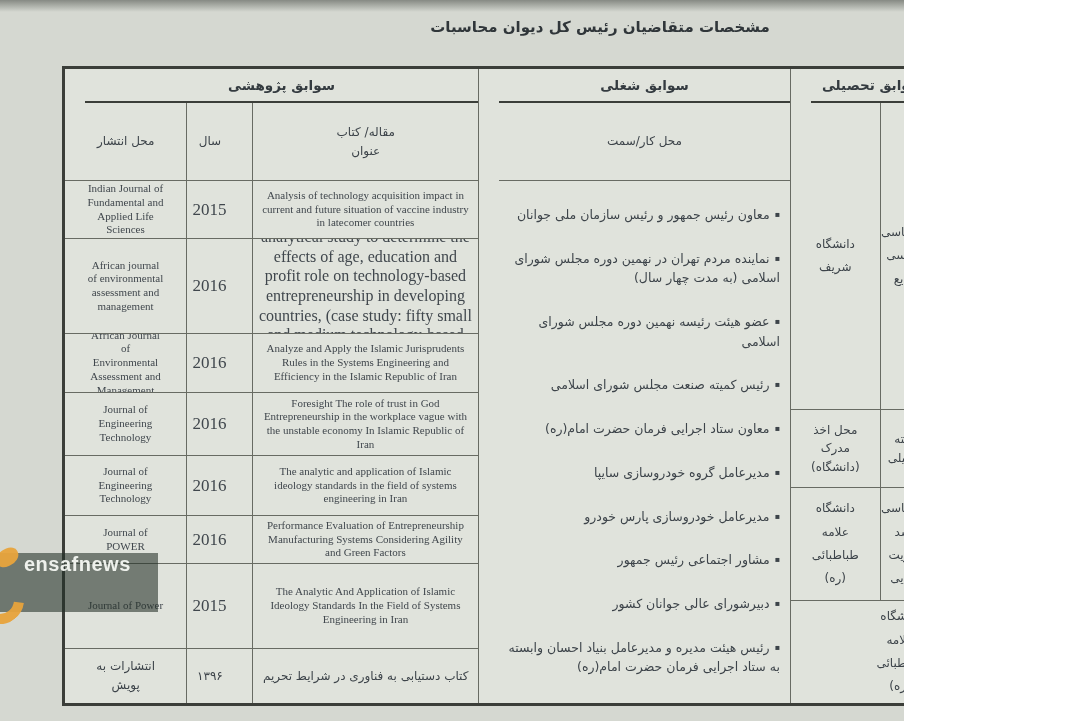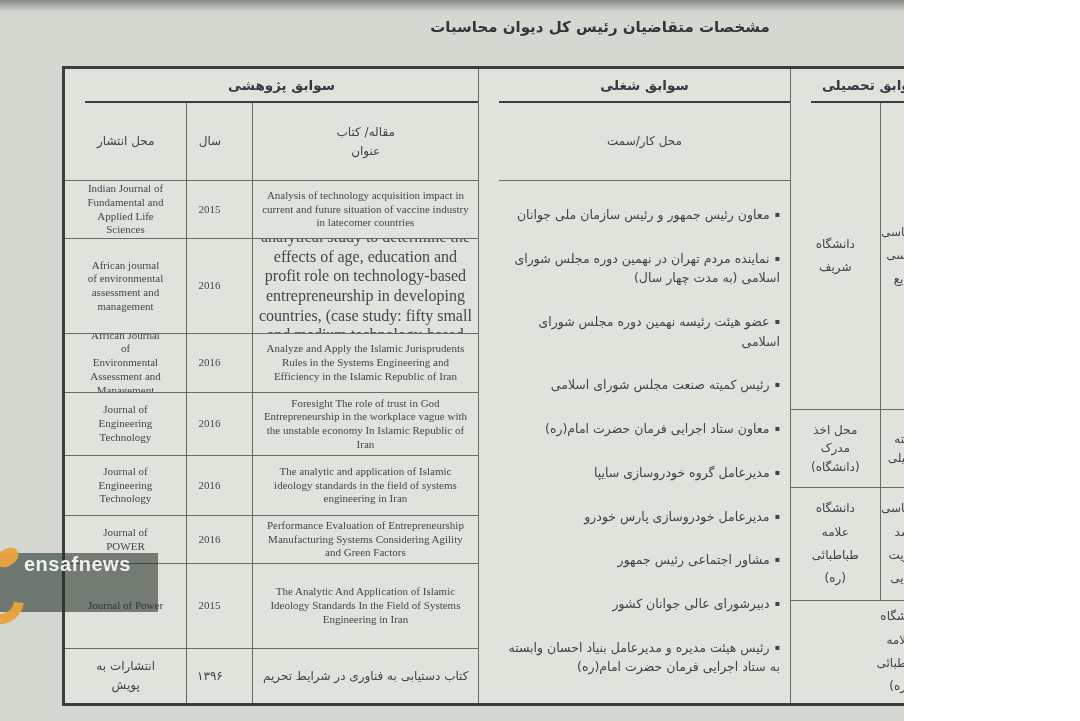--- a/index.html
+++ b/index.html
@@ -43,21 +43,21 @@
   .edu-cell{ line-height:1.95; padding:4px 5px; }
   .jobs-cell{
     justify-content:space-around; align-items:stretch; text-align:right;
     padding:12px 10px 14px 8px; font-size:12.5px; line-height:1.55;
   }
   .job::before{ content:"▪"; font-size:8px; margin-left:5px; position:relative; top:-2px; }
   .en{ font-family:"Liberation Serif","DejaVu Serif",serif; direction:ltr; font-size:11px; line-height:1.25; color:#40474d;}
   .journal-cell{ padding:2px 2px; }
   .title-cell{ padding:2px 6px; }
   .small-en{ font-size:16px; line-height:1.22; }
-  .year-cell{ font-size:11px; }
+  .year-cell{ font-size:17px; }
   .fa-cell{ font-family:"DejaVu Sans",sans-serif; direction:rtl; font-size:12px; }
   .rh1{height:58px}.rh2{height:95px}.rh3{height:59px}.rh4{height:63px}
   .rh5{height:60px}.rh6{height:48px}.rh7{height:85px}
   .name-cell{ font-weight:bold; font-size:11px; line-height:1.9; }
   .birth-cell{ font-size:15px; }
   
   .wm-strip{
     position:absolute; left:0; top:553px; width:158px; height:59px;
     background:rgba(36,48,40,.58); z-index:10; display:flex; align-items:flex-start;
   }

